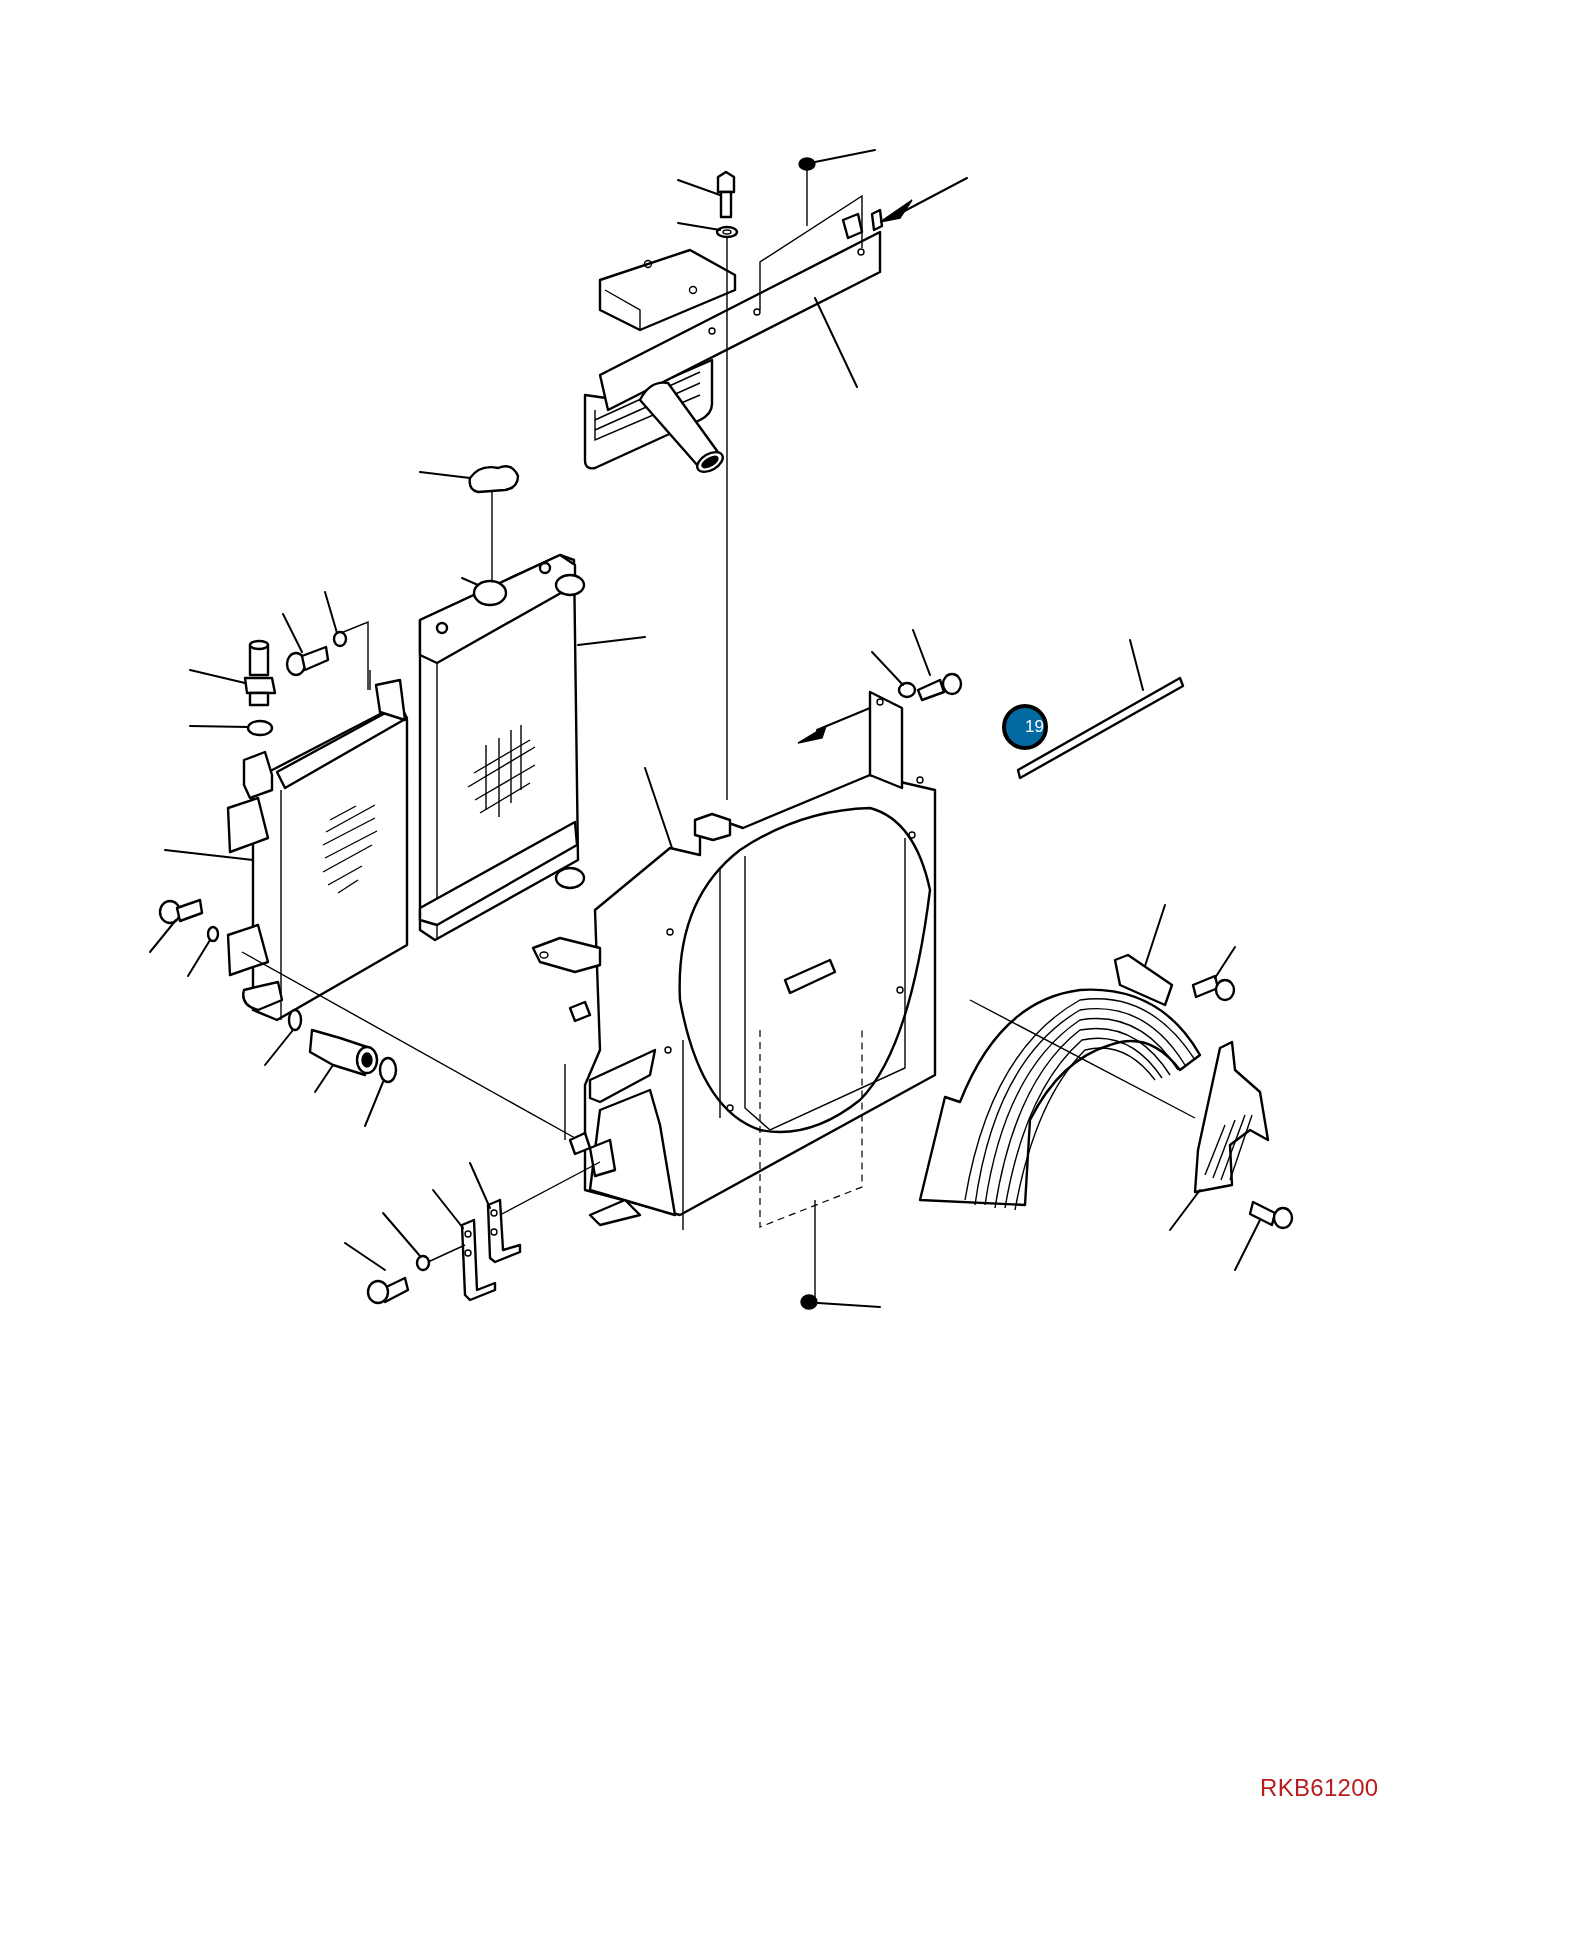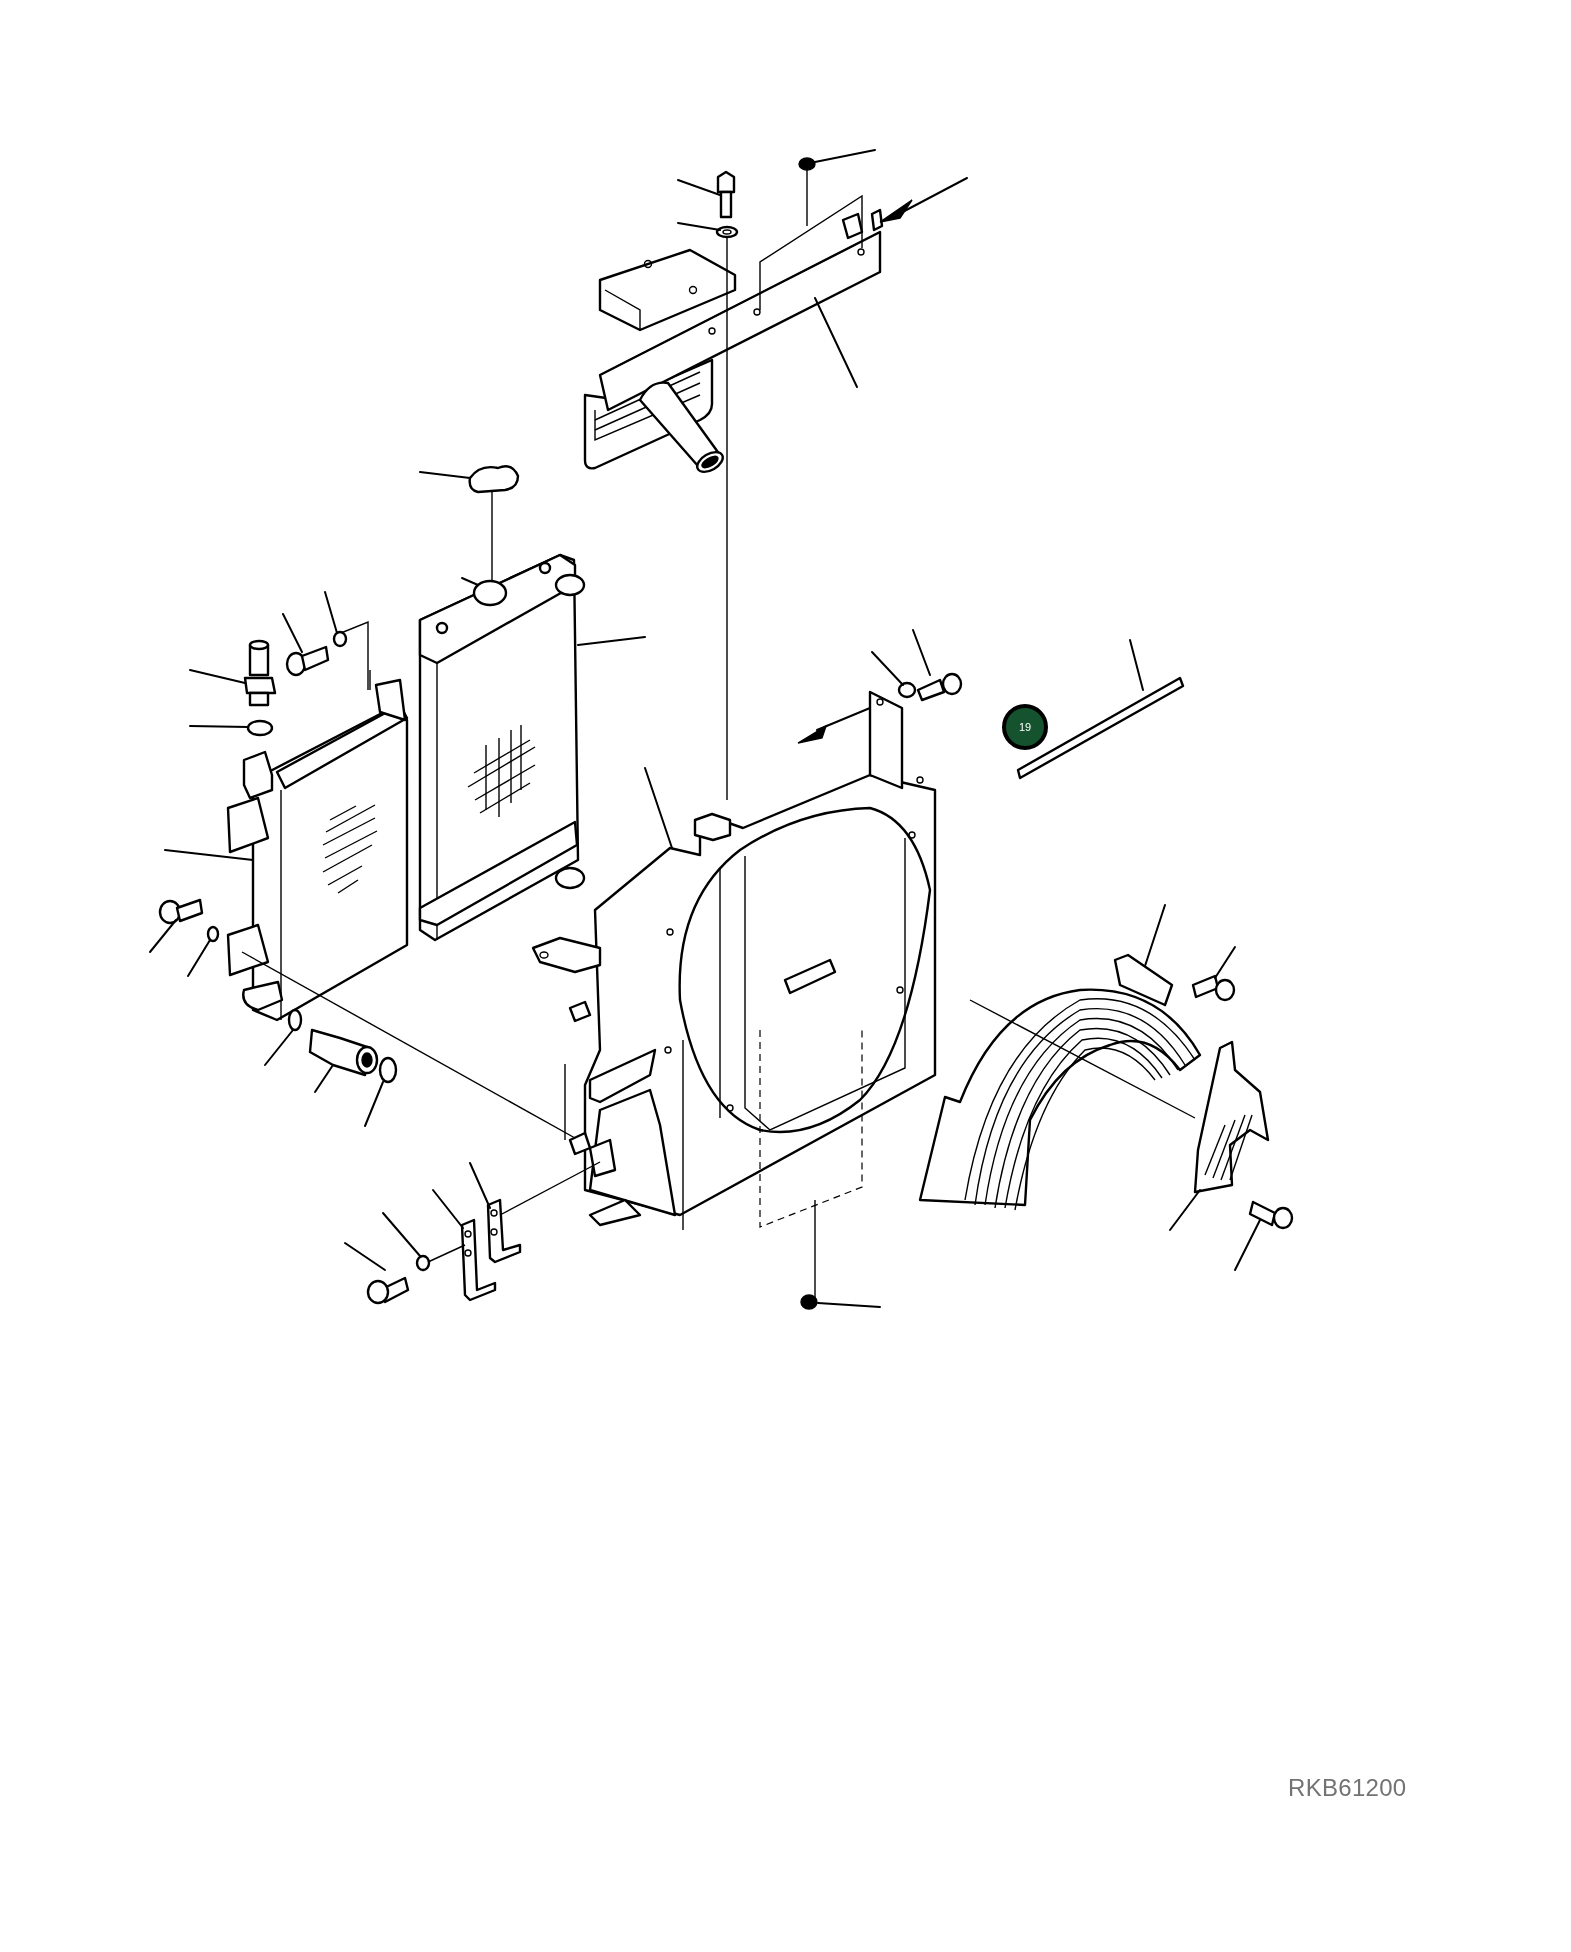--- a/index.html
+++ b/index.html
@@ -6,26 +6,26 @@
   body { width: 1571px; height: 1952px; position: relative; overflow: hidden;
          font-family: "Liberation Sans", sans-serif; }
   #diagram { position: absolute; left: 0; top: 0; width: 1571px; height: 1952px; }
   #diagram .p { fill: #fff; stroke: #000; stroke-width: 2.4; stroke-linejoin: round; stroke-linecap: round; }
   #diagram .t { fill: none; stroke: #000; stroke-width: 1.4; }
   #diagram .l { fill: none; stroke: #000; stroke-width: 2; stroke-linecap: round; }
   #diagram .k { fill: #000; stroke: #000; stroke-width: 1.4; }
   #diagram .d { fill: none; stroke: #000; stroke-width: 1.2; stroke-dasharray: 7 5; }
   .callout {
     position: absolute; left: 1002px; top: 704px; width: 38px; height: 38px;
-    border-radius: 50%; background: #14532d; border: 4px solid #000;
-    color: #fff; font-size: 11px; display: flex; align-items: center; justify-content: center;
+    border-radius: 50%; background: #0369a1; border: 4px solid #000;
+    color: #fff; font-size: 17px; display: flex; align-items: center; justify-content: flex-end;
     cursor: pointer;
   }
   .drawing-code {
-    position: absolute; left: 1288px; top: 1774px; font-size: 24px; color: #737373;
+    position: absolute; left: 1260px; top: 1774px; font-size: 24px; color: #b91c1c;
     letter-spacing: 0.3px;
   }
 </style>
 </head>
 <body>
 
 <svg id="diagram" viewBox="0 0 1571 1952" xmlns="http://www.w3.org/2000/svg">
 
   <g>
     <path class="p" d="M600 280 L690 250 L735 275 L735 290 L640 330 L600 310 Z"></path>

